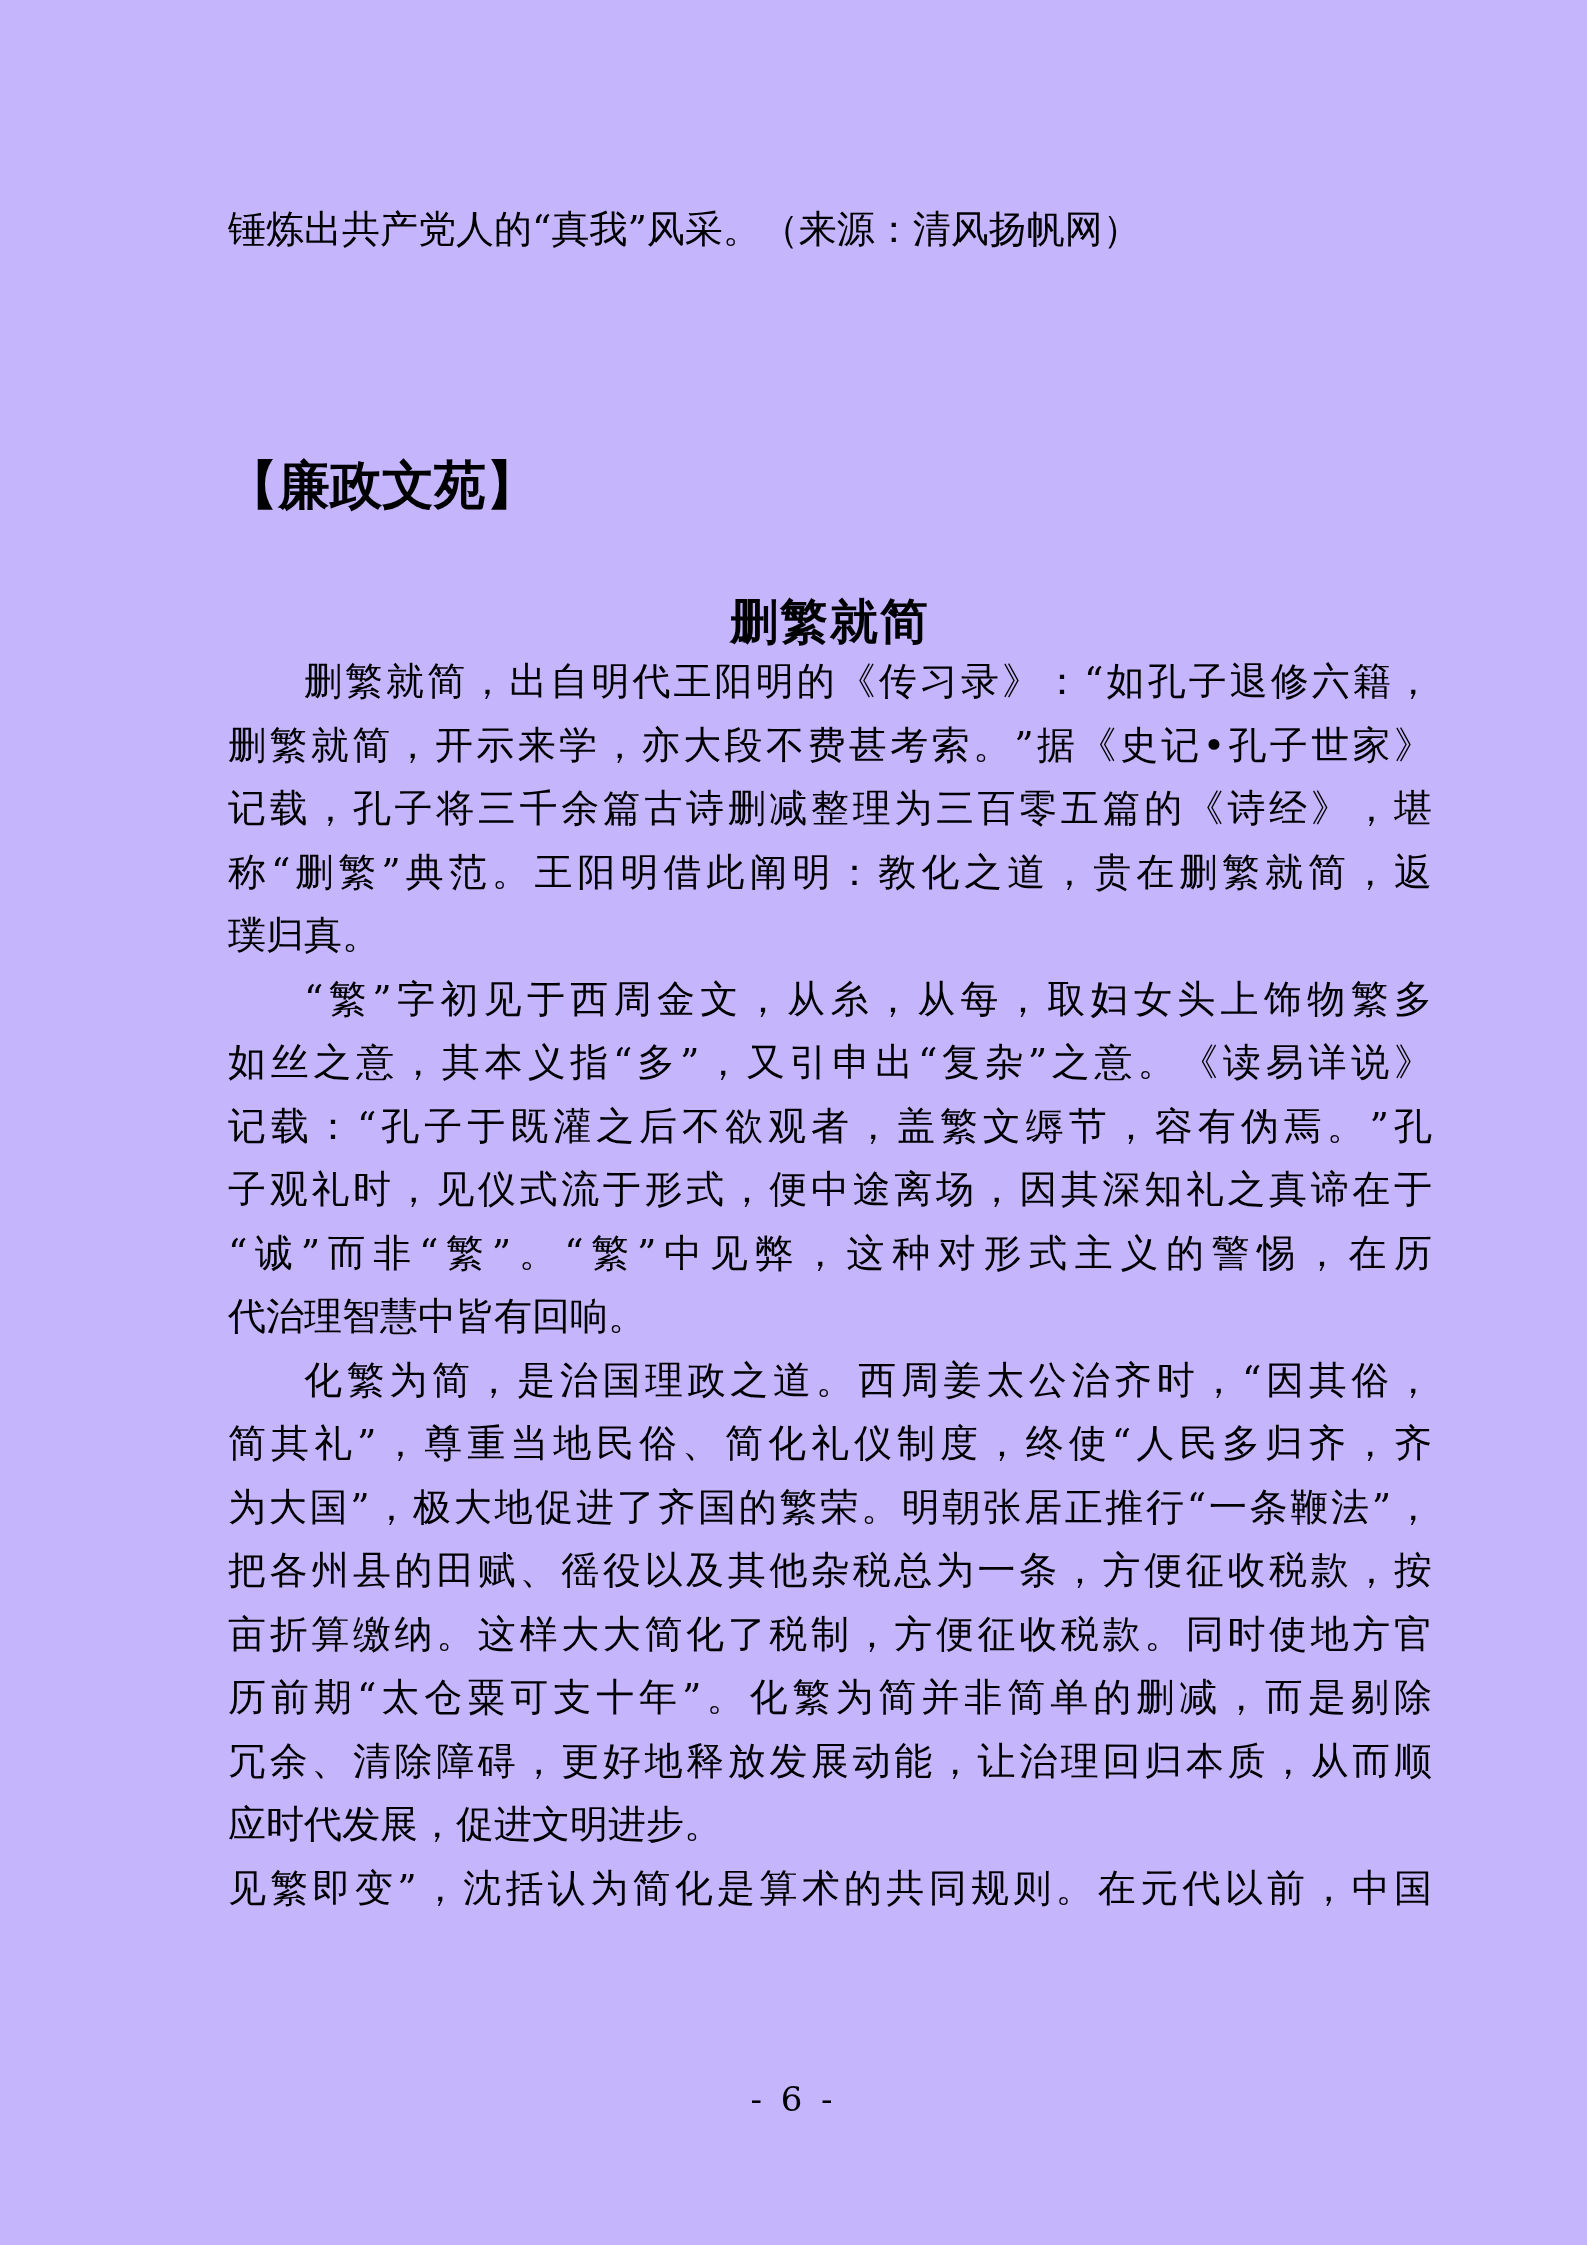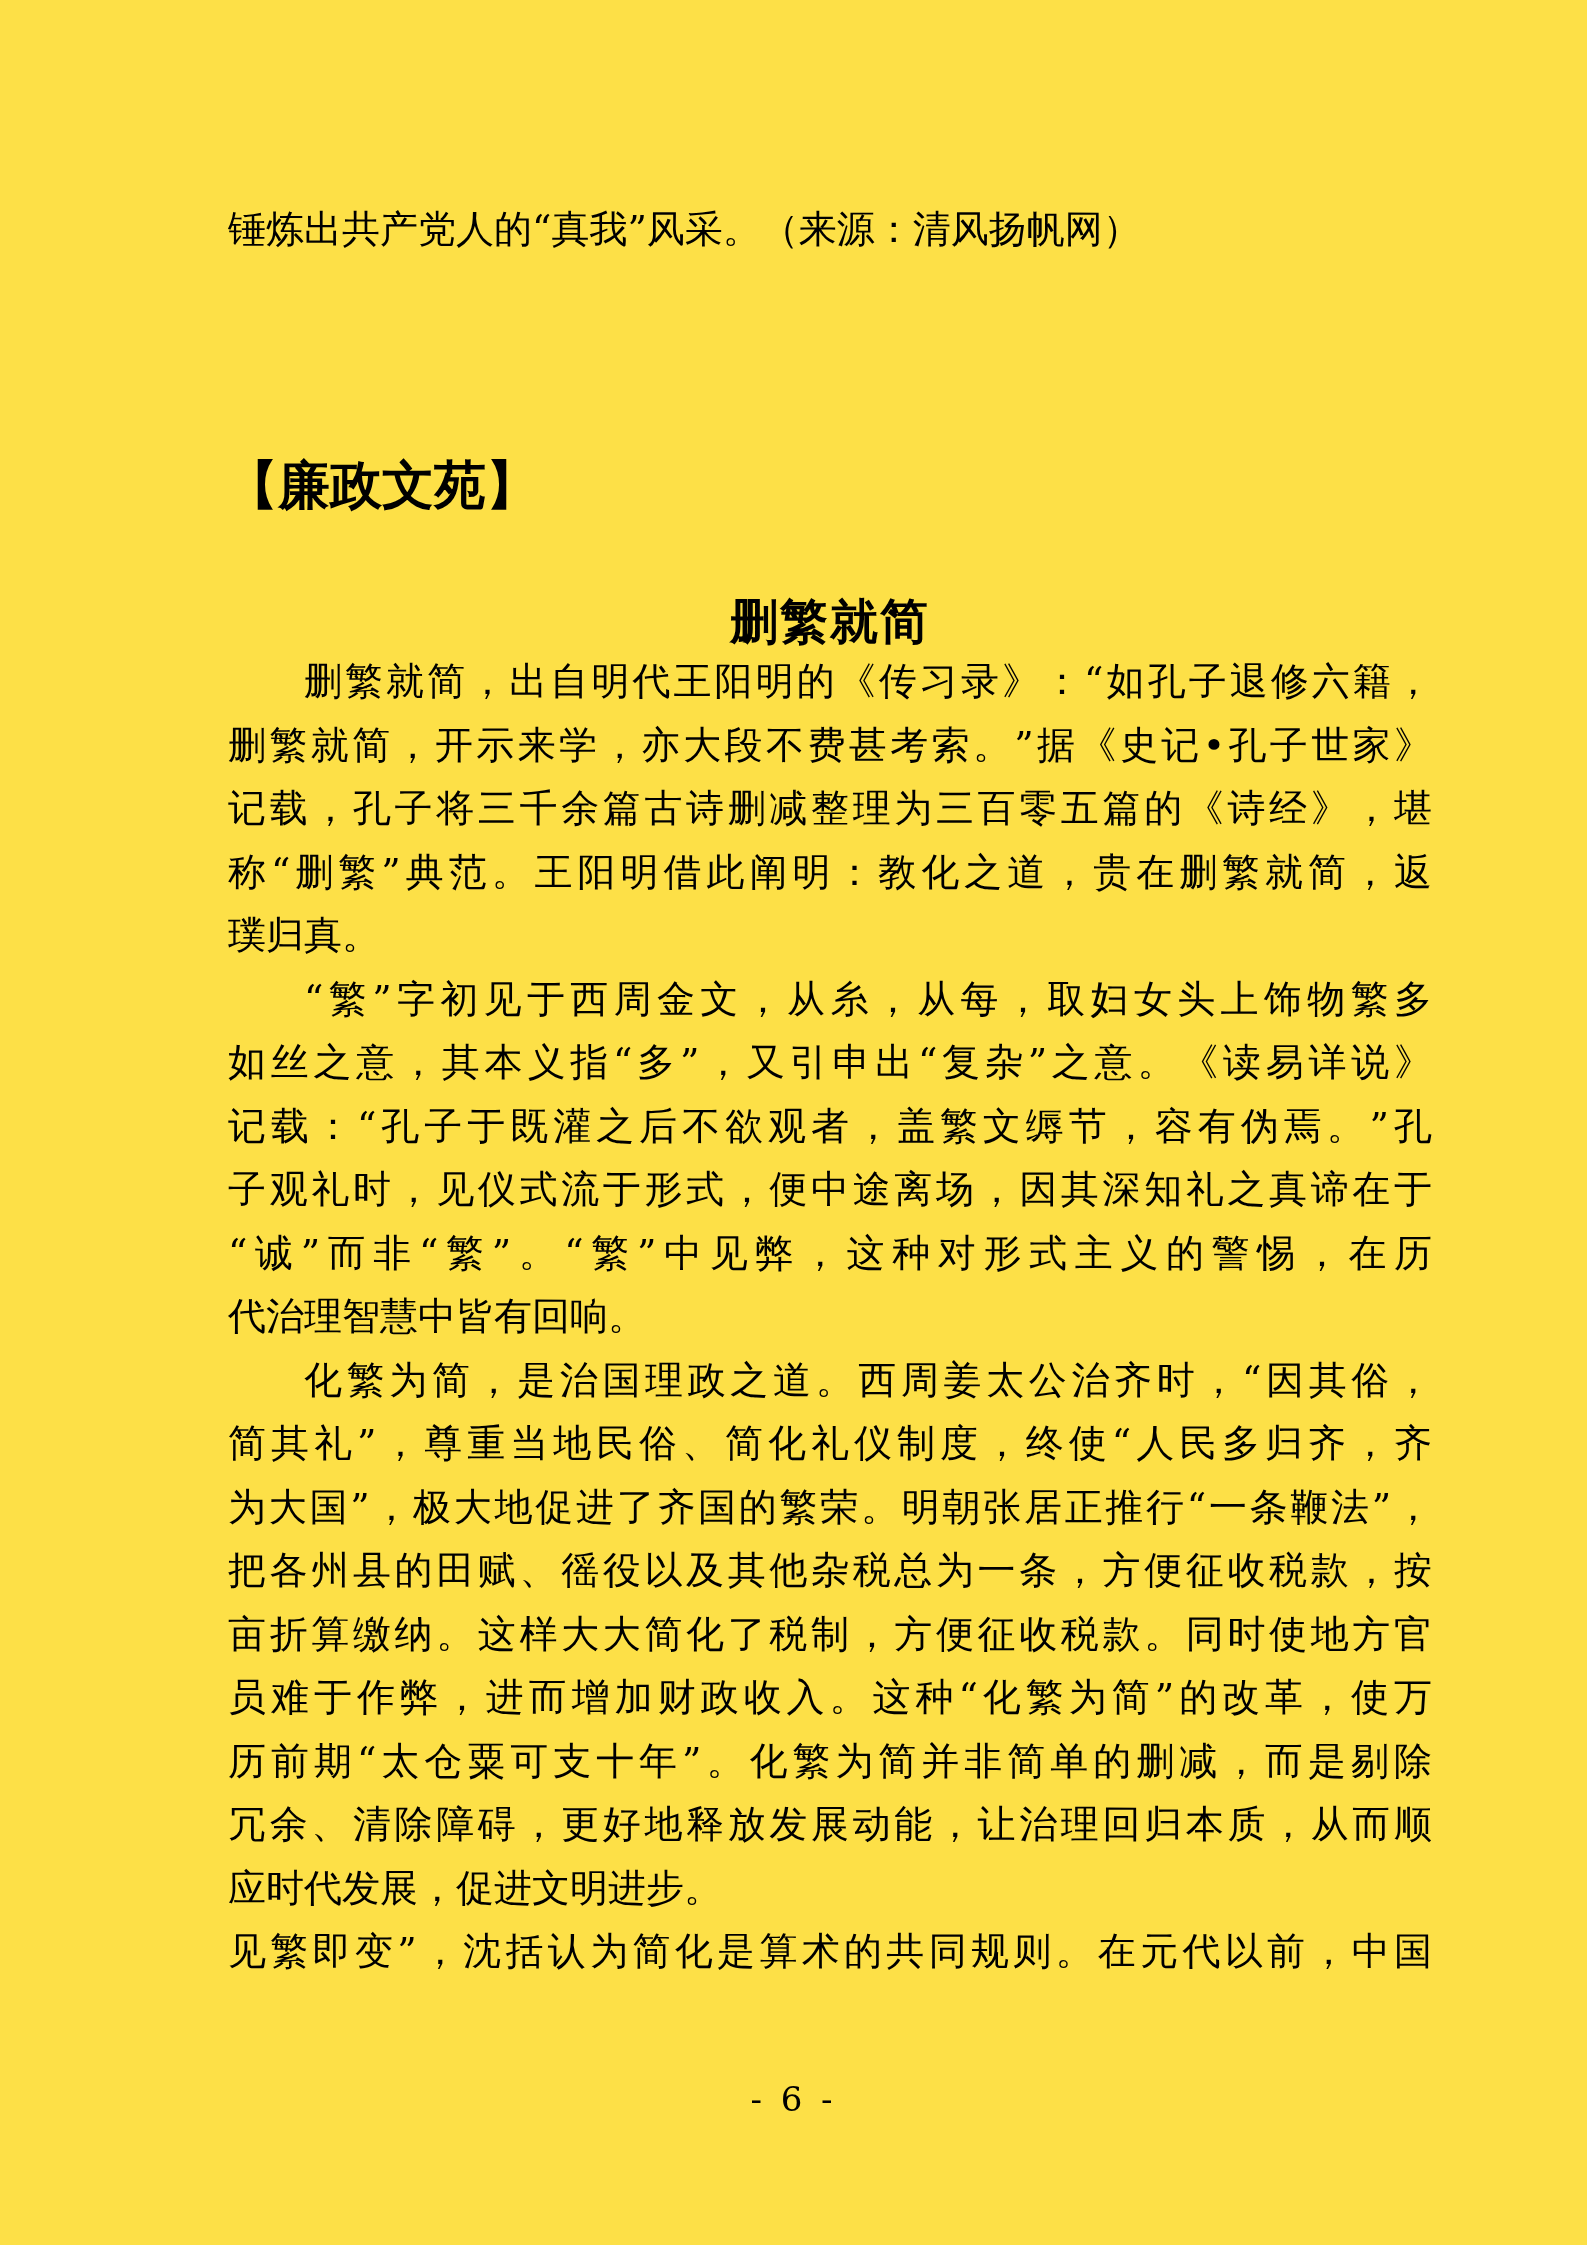--- a/index.html
+++ b/index.html
@@ -4,21 +4,21 @@
 <style>
   html, body {
     margin: 0;
     padding: 0;
     background: #ffffff;
   }
   .page {
     position: relative;
     width: 1587px;
     height: 2245px;
-    background: #fde047;
+    background: #c4b5fd;
     color: #000000;
     font-family: "DejaVu Serif", "Liberation Serif", serif;
     overflow: hidden;
   }
   .cont-line {
     position: absolute;
     left: 228px;
     top: 206px;
     width: 1204px;
     font-size: 38px;
@@ -99,21 +99,20 @@
     <div class="bline">如丝之意，其本义指“多”，又引申出“复杂”之意。《读易详说》</div>
     <div class="bline">记载：“孔子于既灌之后不欲观者，盖繁文缛节，容有伪焉。”孔</div>
     <div class="bline">子观礼时，见仪式流于形式，便中途离场，因其深知礼之真谛在于</div>
     <div class="bline">“诚”而非“繁”。“繁”中见弊，这种对形式主义的警惕，在历</div>
     <div class="bline pend">代治理智慧中皆有回响。</div>
     <div class="bline indent">化繁为简，是治国理政之道。西周姜太公治齐时，“因其俗，</div>
     <div class="bline">简其礼”，尊重当地民俗、简化礼仪制度，终使“人民多归齐，齐</div>
     <div class="bline">为大国”，极大地促进了齐国的繁荣。明朝张居正推行“一条鞭法”，</div>
     <div class="bline">把各州县的田赋、徭役以及其他杂税总为一条，方便征收税款，按</div>
     <div class="bline">亩折算缴纳。这样大大简化了税制，方便征收税款。同时使地方官</div>
-    <div class="bline">员难于作弊，进而增加财政收入。这种“化繁为简”的改革，使万</div>
     <div class="bline">历前期“太仓粟可支十年”。化繁为简并非简单的删减，而是剔除</div>
     <div class="bline">冗余、清除障碍，更好地释放发展动能，让治理回归本质，从而顺</div>
     <div class="bline pend">应时代发展，促进文明进步。</div>
     <div class="bline">见繁即变”，沈括认为简化是算术的共同规则。在元代以前，中国</div>
   </div>
 
   <div class="page-number">- 6 -</div>
 
 </div>
 

